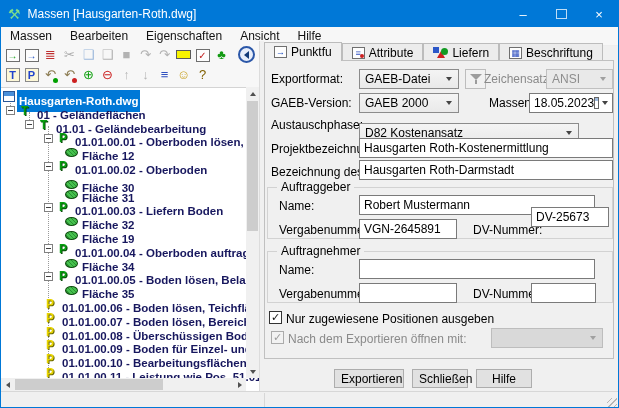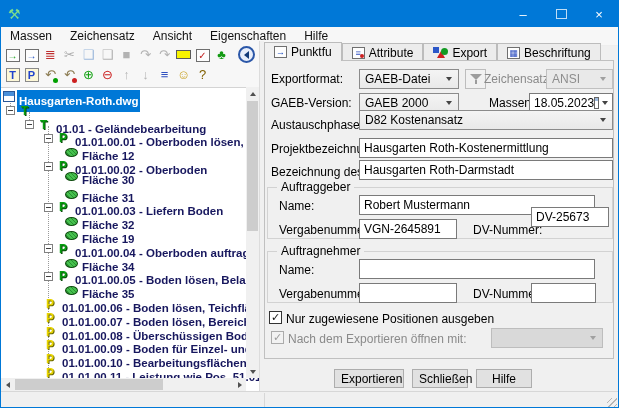--- a/index.html
+++ b/index.html
@@ -95,34 +95,35 @@
   .grip{position:absolute;right:1px;bottom:1px;width:10px;height:10px;background:
     repeating-linear-gradient(135deg,transparent 0 3px,#b5b5b5 3px 4px);}
 </style>
 </head>
 <body>
 
 <div class="window">
 
   <div class="titlebar">
     <span class="app-icon">⚒</span>
+    <span class="title-text">Massen [Hausgarten-Roth.dwg]</span>
     <div class="winbtns">
       <span class="winbtn">–</span>
       <span class="winbtn">
           <span class="maxbox"></span>
         </span>
       <span class="winbtn">×</span>
     </div>
   </div>
 
   <div class="menubar" id="menubar">
       <span class="menu-item">Massen</span>
-      <span class="menu-item">Zeichensatz</span>
+      <span class="menu-item">Bearbeiten</span>
+      <span class="menu-item">Eigenschaften</span>
       <span class="menu-item">Ansicht</span>
-      <span class="menu-item">Eigenschaften</span>
       <span class="menu-item">Hilfe</span>
     </div>
 
   <div class="toolbar">
     <div class="tb-row" id="tbrow1" style="top:1px"><span class="tbi"><span class="boxed" style="color: rgb(31, 160, 31);">→</span></span><span class="tbi"><span class="boxed" style="color: rgb(32, 80, 192);">→</span></span><span class="tbi"><span style="color: rgb(192, 48, 48);">≣</span></span><span class="tbi"><span style="color: rgb(171, 171, 171);">✂</span></span><span class="tbi"><span style="color: rgb(157, 185, 220);">❑</span></span><span class="tbi"><span style="color: rgb(179, 179, 179);">❑</span></span><span class="tbi"><span style="color: rgb(179, 179, 179);">■</span></span><span class="tbi"><span style="color: rgb(179, 179, 179);">↷</span></span><span class="tbi"><span style="color: rgb(179, 179, 179);">↷</span></span><span class="tbi"><span class="yellowrect"></span></span><span class="tbi"><span class="boxed" style="color: rgb(192, 32, 32);">✓</span></span><span class="tbi"><span style="color: rgb(18, 154, 18);">♣</span></span></div>
     <div class="tb-row" id="tbrow2" style="top:21px"><span class="tbi"><span class="tile" style="color: rgb(34, 68, 204);">T</span></span><span class="tbi"><span class="tile" style="color: rgb(34, 68, 204);">P</span></span><span class="tbi"><span style="color: rgb(138, 122, 80);">↶</span><span class="dot" style="background: rgb(0, 160, 0);"></span></span><span class="tbi"><span style="color: rgb(138, 122, 80);">↶</span><span class="dot" style="background: rgb(204, 32, 32);"></span></span><span class="tbi"><span style="color: rgb(16, 160, 16);">⊕</span></span><span class="tbi"><span style="color: rgb(204, 32, 32);">⊖</span></span><span class="tbi"><span style="color: rgb(179, 179, 179);">↑</span></span><span class="tbi"><span style="color: rgb(179, 179, 179);">↓</span></span><span class="tbi"><span style="color: rgb(48, 80, 192);">≡</span></span><span class="tbi"><span style="color: rgb(200, 160, 32);">☺</span></span><span class="tbi"><span style="color: rgb(128, 96, 0);">?</span></span></div>
     <span class="collapse-btn">
         <span class="tri"></span>
       </span>
   </div>
@@ -131,41 +132,42 @@
     <div class="vguide" style="left:9px;top:10px;height:8px"></div>
     <div class="vguide" style="left:28px;top:24px;height:8px"></div>
     <div class="vguide" style="left:47px;top:38px;height:248px"></div>
   <div class="trow sel" style="top: 2px;">
         <span class="ic ic-dwg" style="left: 2px;"></span>
         <span class="tlabel" style="left: 16px;">Hausgarten-Roth.dwg</span>
       </div>
       <div class="trow" style="top: 15.8px;">
         <span class="expander" style="left: 5px;"></span>
         <span class="ic ic-letter ic-t" style="left: 20px;">T</span>
+        <span class="tlabel" style="left: 34px;">01 - Geländeflächen</span>
       </div>
       <div class="trow" style="top: 29.6px;">
         <span class="expander" style="left: 24px;"></span>
         <span class="ic ic-letter ic-t" style="left: 39px;">T</span>
         <span class="tlabel" style="left: 53px;">01.01 - Geländebearbeitung</span>
       </div>
       <div class="trow" style="top: 43.4px;">
         <span class="expander" style="left: 43px;"></span>
         <span class="ic ic-letter ic-p" style="left: 58px;">P</span>
         <span class="tlabel" style="left: 72px;">01.01.00.01 - Oberboden lösen, laden, förde</span>
       </div>
       <div class="trow" style="top: 57.2px;">
         <span class="ic ic-fl" style="left: 64px;"></span>
         <span class="tlabel" style="left: 79px;">Fläche 12</span>
       </div>
       <div class="trow" style="top: 71px;">
         <span class="expander" style="left: 43px;"></span>
         <span class="ic ic-letter ic-p" style="left: 58px;">P</span>
         <span class="tlabel" style="left: 72px;">01.01.00.02 - Oberboden</span>
       </div>
-      <div class="trow" style="top: 81px; text-align: center;">
+      <div class="trow" style="top: 89px; text-align: center;">
         <span class="ic ic-fl" style="left: 64px;"></span>
         <span class="tlabel" style="left: 79px;">Fläche 30</span>
       </div>
       <div class="trow" style="top: 98.6px;">
         <span class="ic ic-fl" style="left: 64px;"></span>
         <span class="tlabel" style="left: 79px;">Fläche 31</span>
       </div>
       <div class="trow" style="top: 112.4px;">
         <span class="expander" style="left: 43px;"></span>
         <span class="ic ic-letter ic-p" style="left: 58px;">P</span>
@@ -258,21 +260,21 @@
         <span>Attribute</span>
       </div>
       <div class="tab">
         <span class="tabicon">
           <span class="grafik-ic">
             <span class="g-sq"></span>
             <span class="g-tr"></span>
             <span class="g-ci"></span>
           </span>
         </span>
-        <span>Export</span>
+        <span>Liefern</span>
       </div>
       <div class="tab">
         <span class="tabicon">
           <span class="boxed" style="color:#3050c0">▦</span>
         </span>
         <span>Beschriftung</span>
       </div>
     </div>
   <div class="tabpage"></div>
 
@@ -297,21 +299,21 @@
       <span class="carr"></span>
   </div>
   <span class="flabel" style="left:488px;top:95px">Massen:</span>
   <div class="datefield" style="left:528px;top:92px;width:84px">
     <span class="dtext">18.05.2023</span>
     <span class="cal"></span>
       <span class="carr"></span>
   </div>
 
   <span class="flabel" style="left:270px;top:117px">Austauschphase:</span>
-  <div class="combo" style="left:358px;top:109px;width:254px">
+  <div class="combo" style="left:358px;top:122px;width:220px">
     <span class="ctext">D82 Kostenansatz</span>
       <span class="carr"></span>
   </div>
 
   <span class="flabel" style="left:270px;top:141px">Projektbezeichnung:</span>
   <input class="tinput" style="left: 358px; top: 137px; width: 254px;" value="Hausgarten Roth-Kostenermittlung">
   <span class="flabel" style="left:270px;top:164px">Bezeichnung des LV:</span>
   <input class="tinput" style="left: 358px; top: 159px; width: 254px;" value="Hausgarten Roth-Darmstadt">
 
   <div class="groupbox" style="left:266px;top:186px;width:346px;height:52px">

